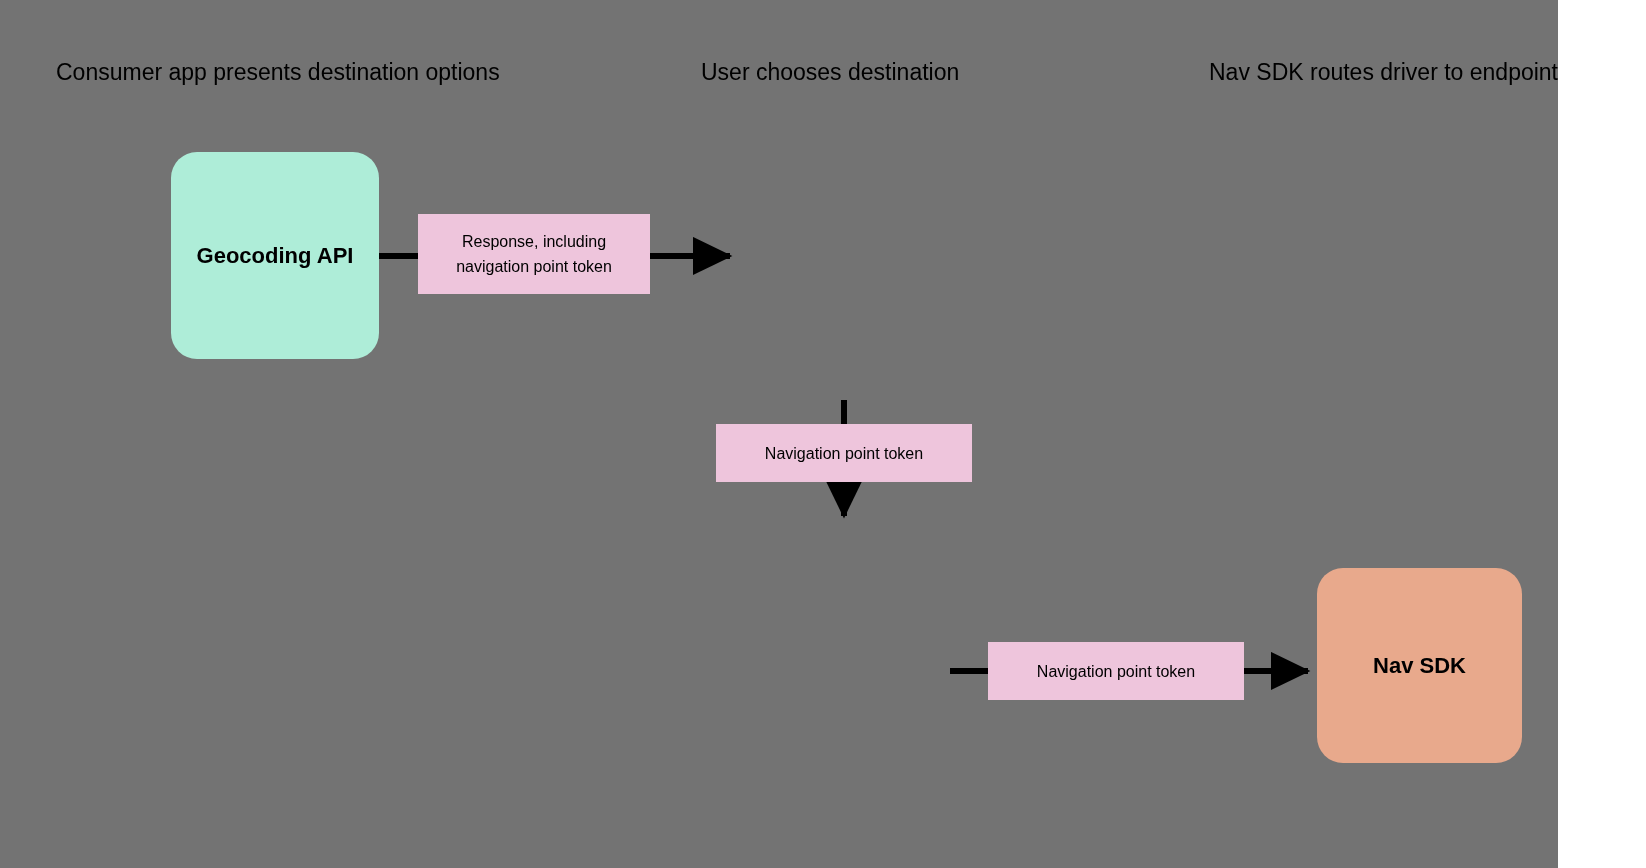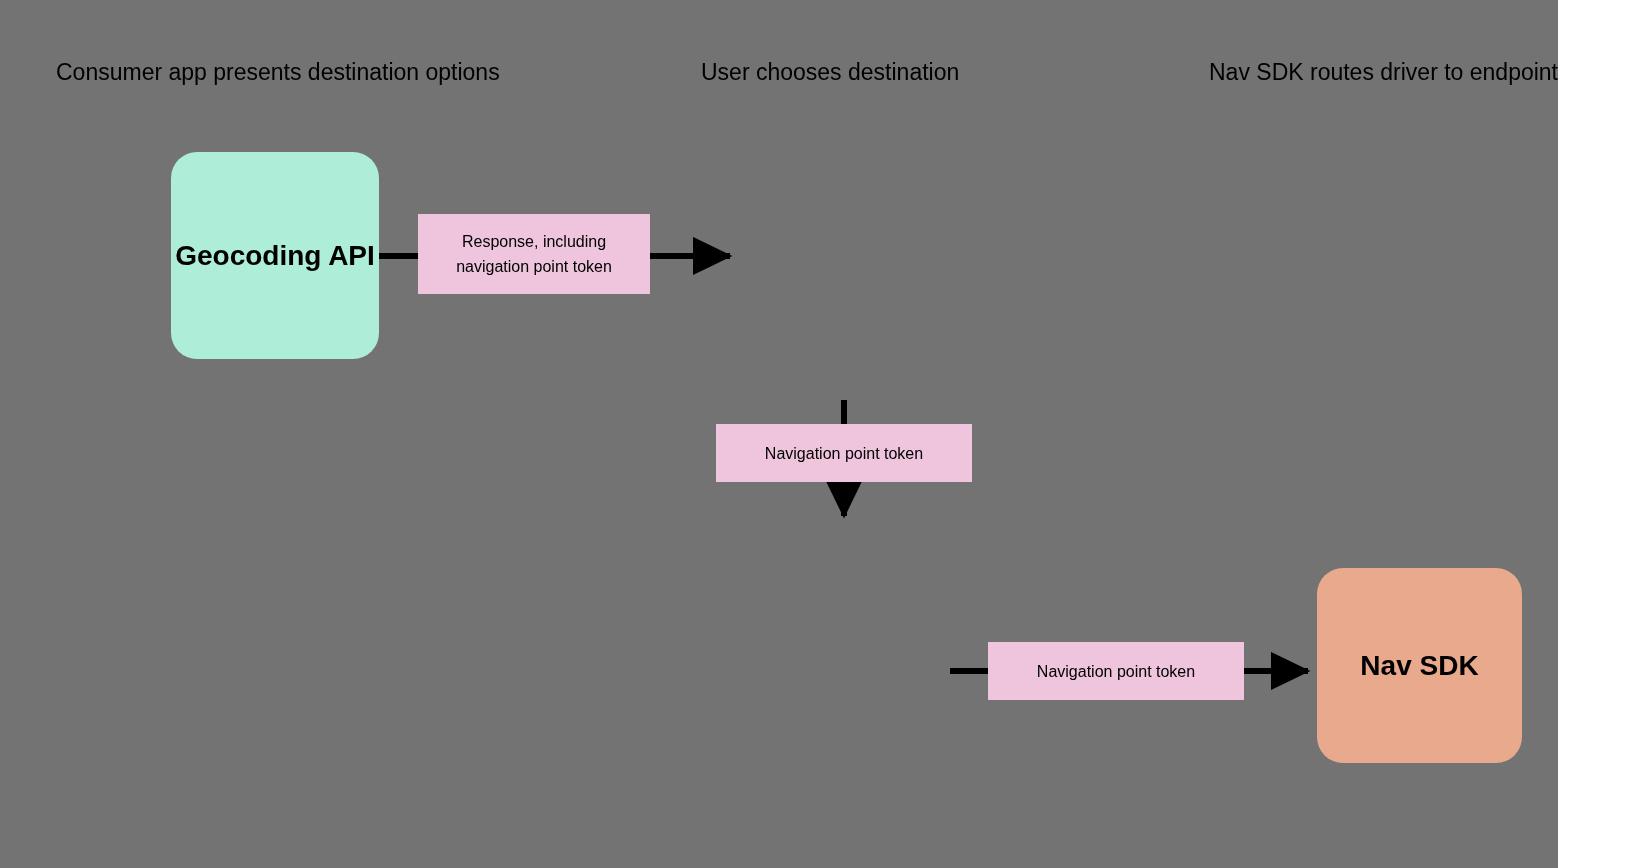--- a/index.html
+++ b/index.html
@@ -32,21 +32,21 @@
   #hdr-1 { left: 701px;  top: 59px; }
   #hdr-2 { left: 1209px; top: 59px; }
 
   
   .node {
     position: absolute;
     border-radius: 26px;
     display: flex;
     align-items: center;
     justify-content: center;
-    font-size: 28px;
+    font-size: 22px;
     font-weight: 700;
     color: #000000;
     text-align: center;
   }
 
   #node-geocoding {
     left: 171px; top: 152px;
     width: 208px; height: 207px;
     background: #aeedd8;
   }

